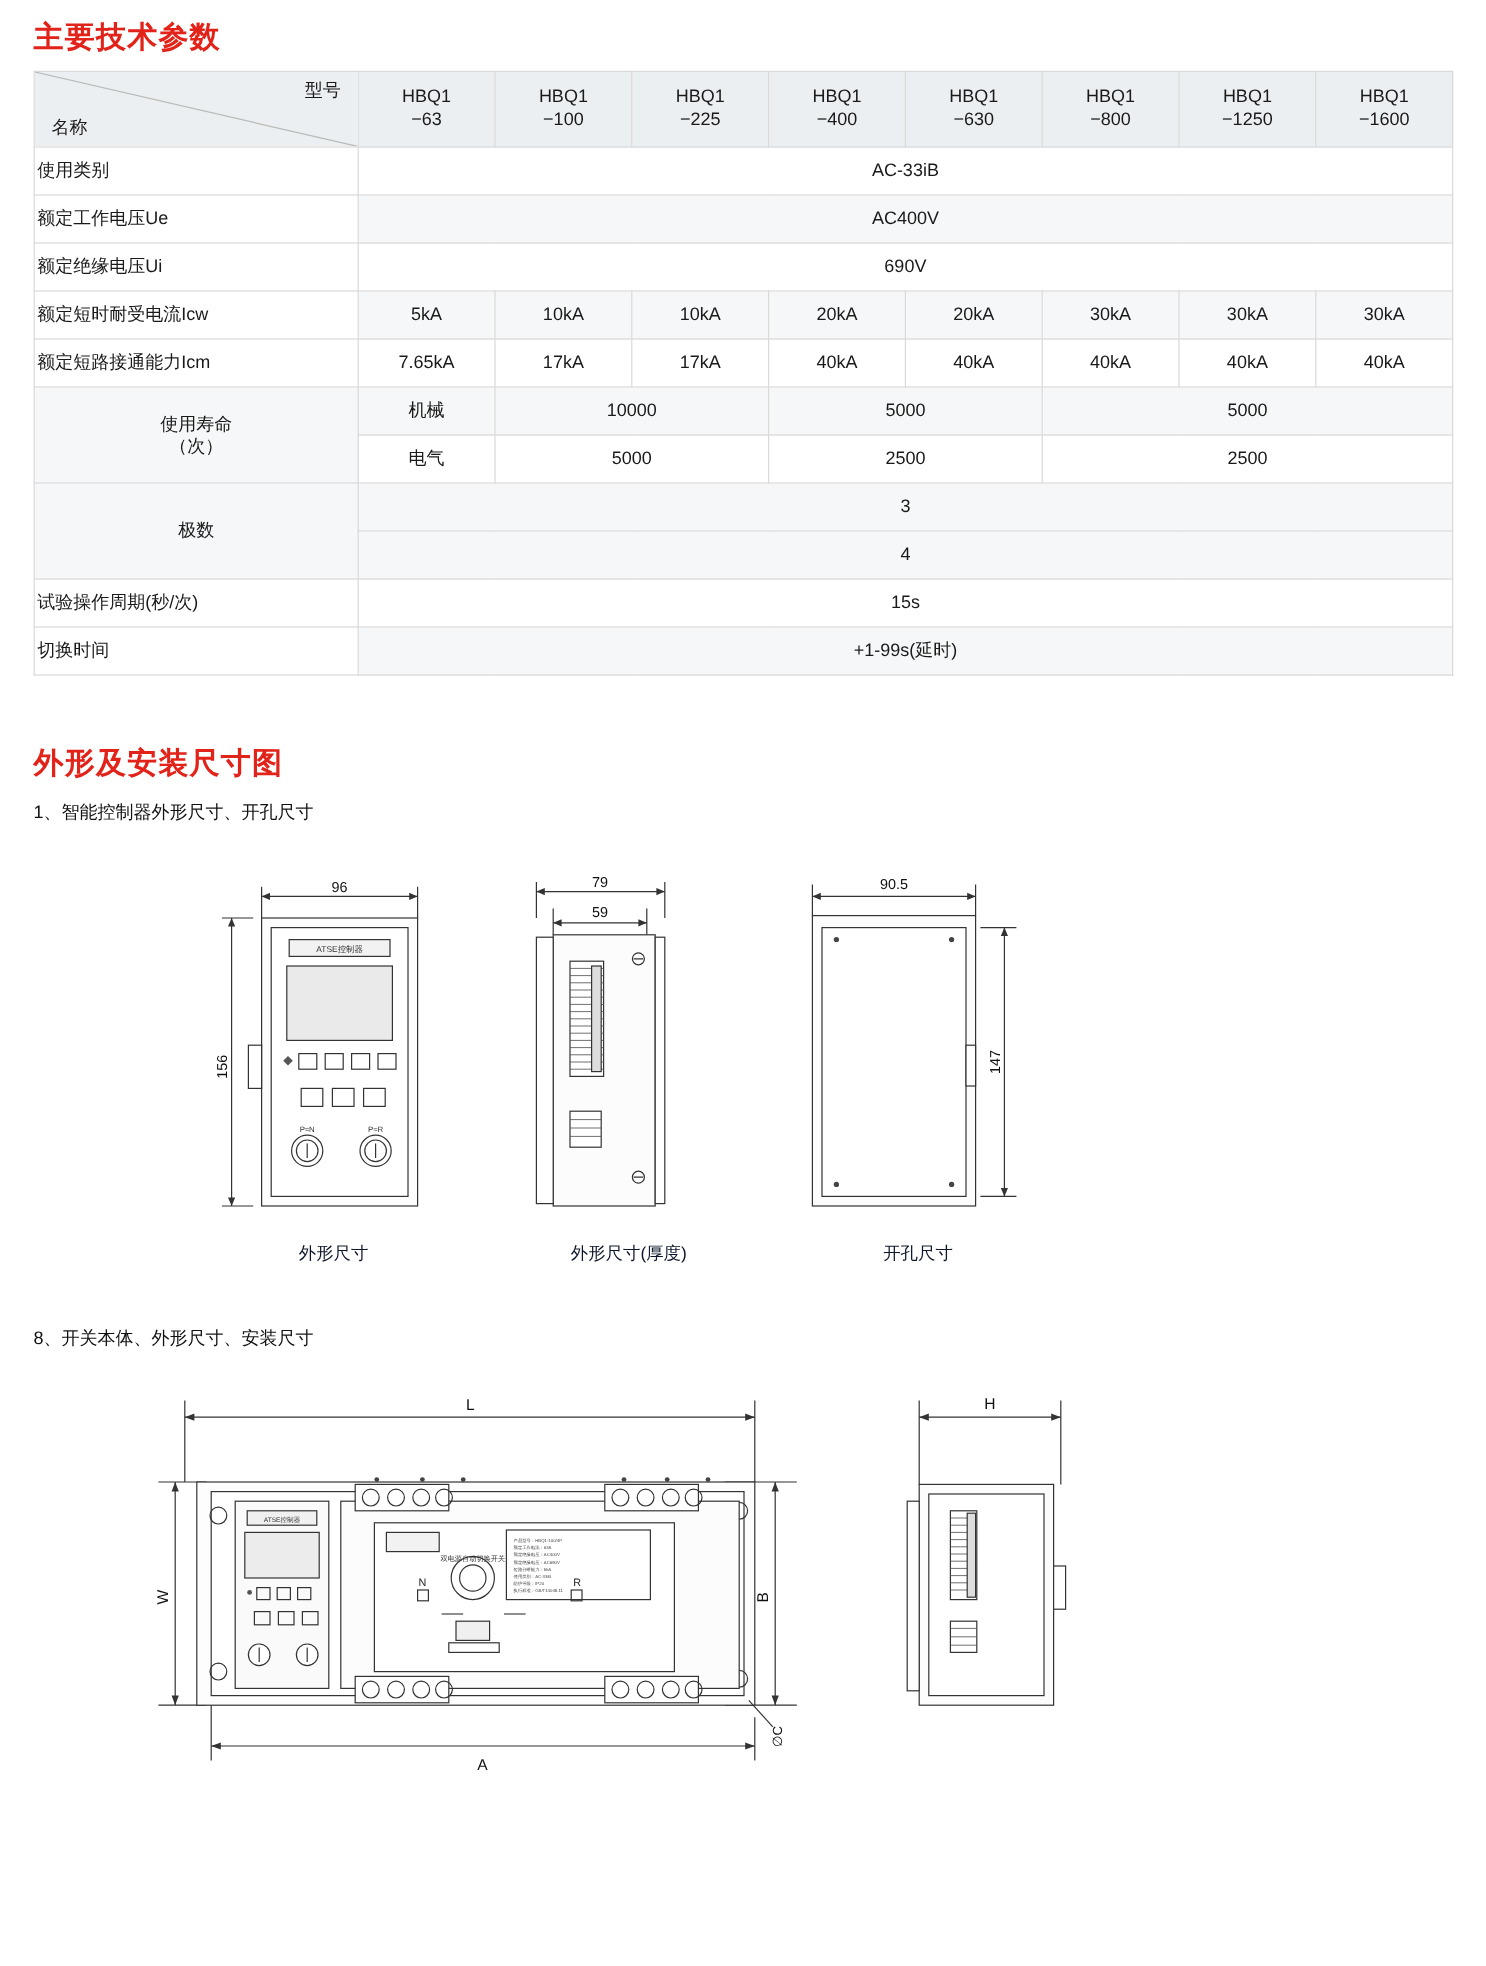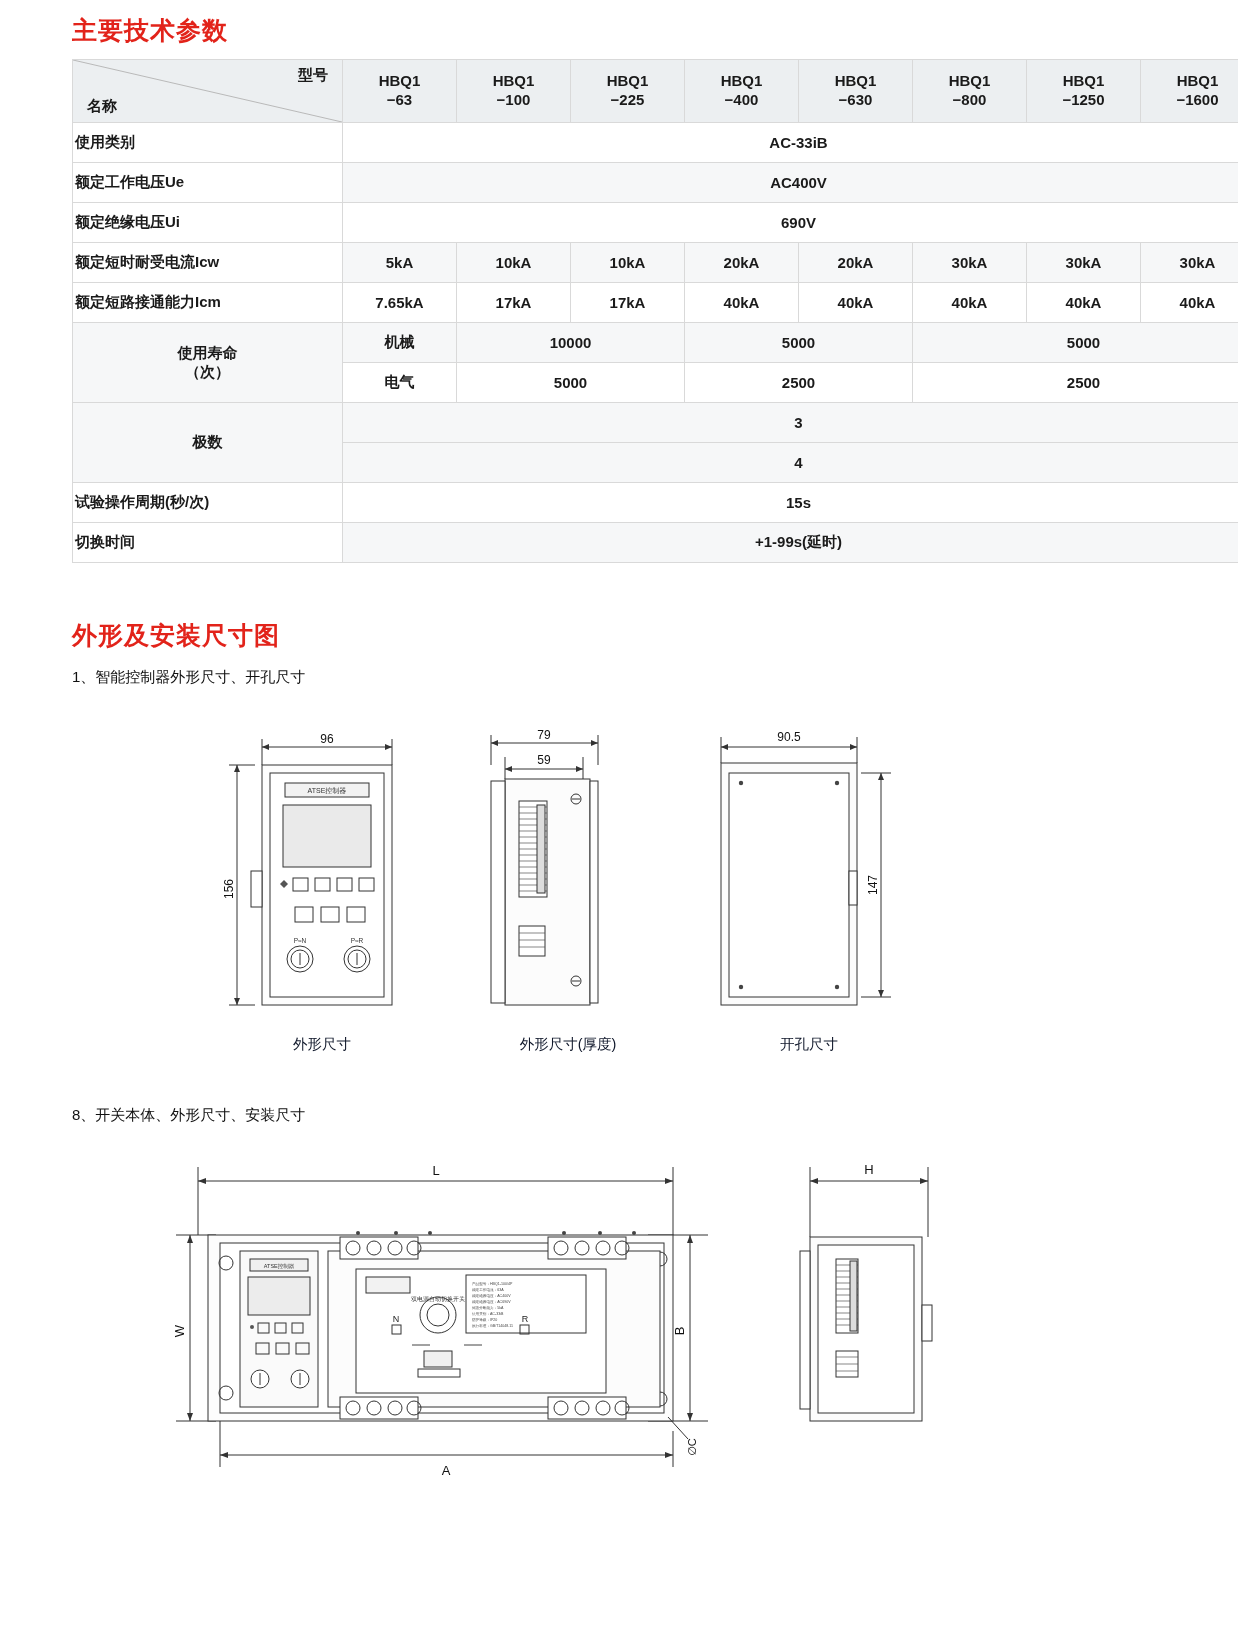--- a/index.html
+++ b/index.html
@@ -3,21 +3,21 @@
 <meta charset="utf-8">
 <style>
   * { box-sizing: border-box; }
   html, body {
     margin: 0; padding: 0;
     width: 1238px;
     background: #ffffff;
     font-family: "Liberation Sans", "DejaVu Sans", sans-serif;
     color: #1a1a1a;
   }
-  .page { width: 1038px; padding: 0 28px 40px 28px; margin-left: 44px; }
+  .page { width: 1038px; padding: 0 28px 40px 28px; }
 
   h1.section-title {
     color: #e2231a;
     font-size: 25px;
     font-weight: bold;
     margin: 14px 0 12px 0;
     letter-spacing: 1px;
   }
   h1.section-title.second { margin-top: 56px; }
 
@@ -32,21 +32,21 @@
     border-collapse: collapse;
     width: 1182px;
     font-size: 15px;
     table-layout: fixed;
   }
   table.spec td, table.spec th {
     border: 1px solid #d9d9d9;
     text-align: center;
     vertical-align: middle;
     padding: 6px 2px;
-    font-weight: bold;
+    font-weight: normal;
     height: 40px;
   }
   table.spec tr.headrow td { background: #eceff1; height: 62px; }
   table.spec td.namecol {
     text-align: left;
     background: #ffffff;
   }
   table.spec tr.headrow td.namecol {
     background: #eceff1;
     position: relative;

